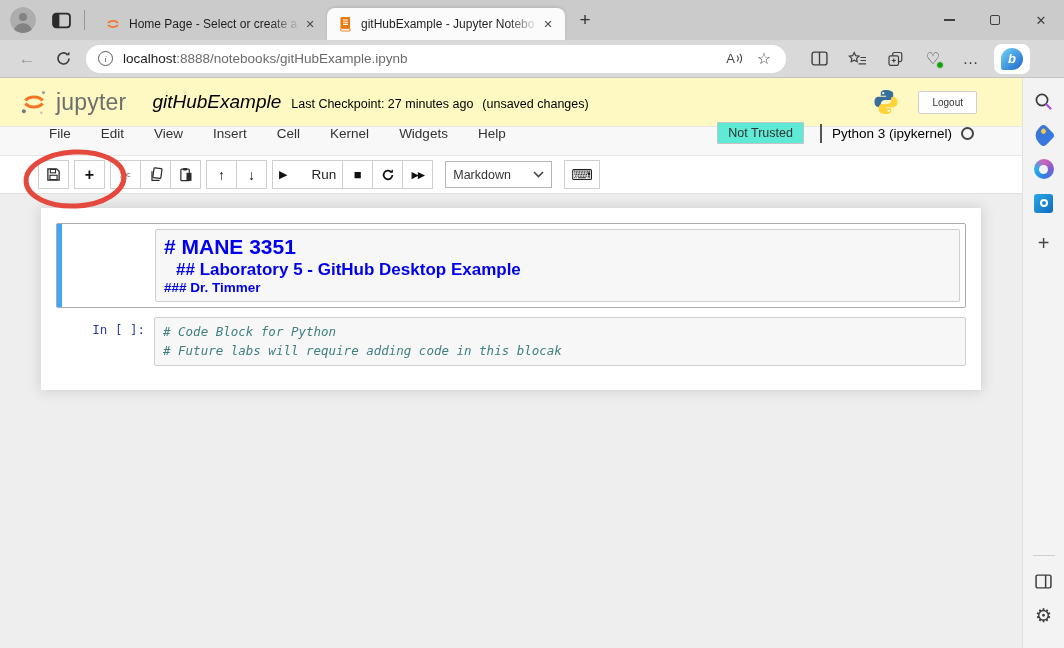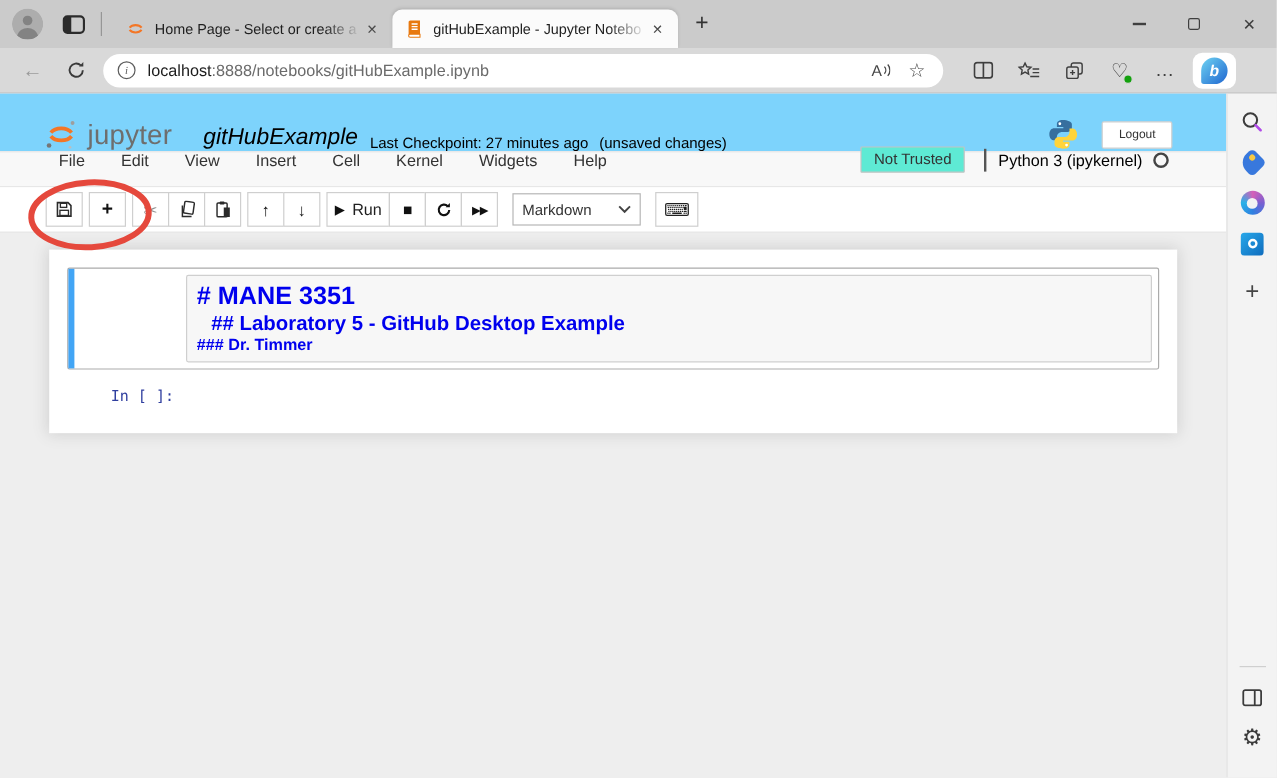--- a/index.html
+++ b/index.html
@@ -59,21 +59,21 @@
   .sb-divider { width:22px; border-top:1px solid #cfcfcf; margin-bottom:12px; }
   .sb-gear { font-size:19px; color:#3c3c3c; }
   .tag-icon { width:17px; height:17px; background:#3878dd; border-radius:4px 4px 4px 10px; transform:rotate(45deg); position:relative; }
   .tag-icon i { position:absolute; top:3px; left:3px; width:5px; height:5px; background:#f6c945; border-radius:50%; }
   .m365-icon { width:20px; height:20px; border-radius:50%; background:conic-gradient(#d55fb8,#7b5fd0,#2f7fe0,#28b2e8,#d55fb8); display:grid; place-items:center; }
   .m365-icon i { width:9px; height:9px; background:#f3f3f3; border-radius:50%; }
   .outlook-icon { width:19px; height:19px; border-radius:3px; background:linear-gradient(135deg,#28a8ea,#0f6cbd); display:grid; place-items:center; }
   .outlook-icon i { width:8px; height:8px; border:2.4px solid #fff; border-radius:50%; }
 
   
-  .jp-header { height:48px; background:#7dd3fc; display:flex; align-items:flex-end; padding:0 45px 0 36px; }
+  .jp-header { height:48px; background:#fef9c3; display:flex; align-items:center; padding:0 45px 0 19px; }
   .jp-logo { display:flex; align-items:center; }
   .jp-logo-word { font-size:23px; color:#6e6e6e; margin-left:7px; letter-spacing:0.2px; }
   .jp-title { font-size:19px; color:#000; margin-left:26px;font-style:italic; }
   .jp-checkpoint { font-size:12.5px; color:#000; margin-left:10px; margin-top:4px; }
   .jp-unsaved { font-size:12.5px; color:#000; margin-left:9px; margin-top:4px; }
   .jp-header-right { margin-left:auto; display:flex; align-items:center; gap:18px; }
   .logout-btn { font-size:10px; color:#333; background:#fff; border:1px solid #cfcfcf; border-radius:2px; padding:5px 13px; }
 
   
   .jp-menubar { height:30px; background:#f8f8f8; border-top:1px solid #e7e7e7; border-bottom:1px solid #e7e7e7;
@@ -86,21 +86,21 @@
   .kernel-indicator { width:13px; height:13px; border:2px solid #444; border-radius:50%; }
 
   
   .jp-toolbar { height:38px; background:#fff; display:flex; align-items:center; padding:0 0 0 38px; border-bottom:1px solid #e0e0e0; }
   .tbtn { height:29px; min-width:31px; background:#fff; border:1px solid #cfcfcf; display:flex; align-items:center; justify-content:center; padding:0 6px; }
   .tgroup { display:flex; margin-right:5px; }
   .tgroup .tbtn + .tbtn { margin-left:-1px; }
   .t-plus { font-size:16px; font-weight:bold; color:#111; }
   .t-scissors { font-size:14px; color:#8e8e8e; }
   .t-arrow { font-size:14px; font-weight:bold; color:#111; }
-  .run-label { font-size:13.5px; color:#1f1f1f; margin-left:6px; }
+  .run-label { font-size:13.5px; color:#1f1f1f; margin-left:24px; }
   .t-run-tri { font-size:11px; color:#111; }
   .t-stop { font-size:13px; color:#111; }
   .t-ff { font-size:9.5px; color:#111; letter-spacing:-1px; }
   .cell-type-select { width:107px; height:27px; border:1px solid #b6b6b6; background:#fff; display:flex; align-items:center; padding:0 7px; margin:0 12px 0 7px; }
   .cell-type-select span { font-size:12.5px; color:#333; flex:1; }
   .t-keyboard { font-size:15px; color:#1f1f1f; }
 
   
   .jp-body { flex:1; background:#eee; overflow:hidden; }
   .nb-container { width:940px; margin:14px auto 0; background:#fff; padding:15px 15px 24px;
@@ -365,20 +365,24 @@
             <div class="md-line md-h1"># MANE 3351</div>
             <div class="md-line md-h2">## Laboratory 5 - GitHub Desktop Example</div>
             <div class="md-line md-h3">### Dr. Timmer</div>
           </div>
         </div>
 
         <div class="cell-gap"></div>
 
         <div class="cell">
           <div class="code-prompt">In [ ]:</div>
+          <div class="input-area">
+            <div class="code-line"># Code Block for Python</div>
+            <div class="code-line"># Future labs will require adding code in this blocak</div>
+          </div>
         </div>
 
       </div>
     </div>
   </div>
 
   <div class="edge-sidebar">
     <div class="sb-icon">
       <svg width="19" height="19" viewBox="0 0 19 19">
         <circle cx="8" cy="8" r="5.6" fill="none" stroke="#3c3c3c" stroke-width="1.7"></circle>

